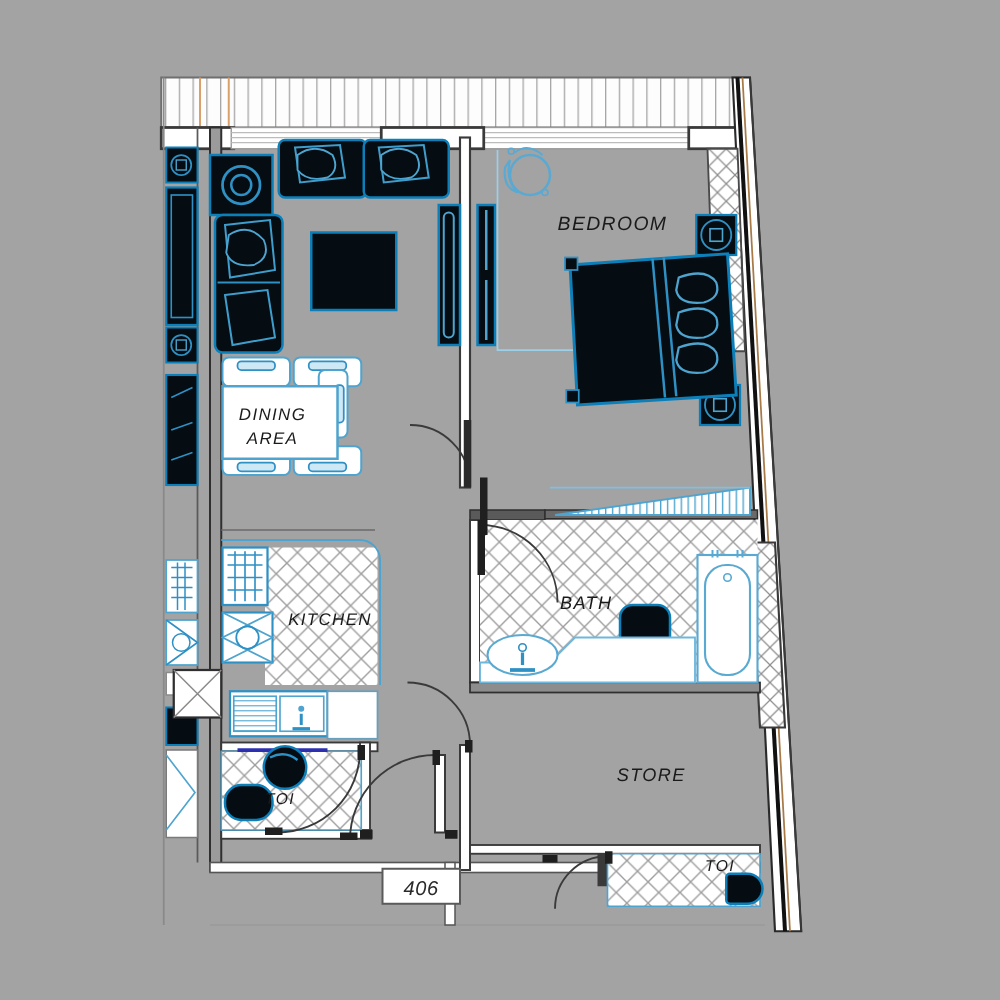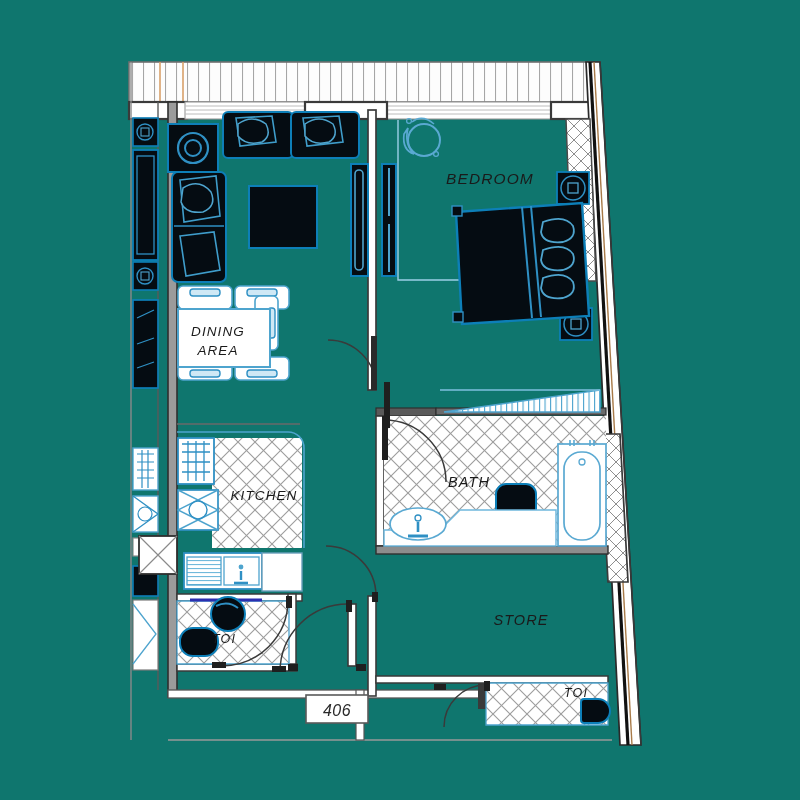--- a/index.html
+++ b/index.html
@@ -1,18 +1,18 @@
 <!DOCTYPE html>
 <html><head>
 <meta charset="utf-8">
 <style>
   html,body{margin:0;padding:0;background:#ffffff;}
   body{width:800px;height:800px;overflow:hidden;
        font-family:"Liberation Sans","DejaVu Sans",sans-serif;}
-  #plan-root{position:relative;width:800px;height:800px;background:#0f766e;}
+  #plan-root{position:relative;width:800px;height:800px;background:#a3a3a3;}
   svg.plan{display:block;width:800px;height:800px;}
   text.room-label{
       font-family:"Liberation Sans","DejaVu Sans",sans-serif;
       font-style:italic;font-weight:400;fill:#1a1a1a;
       letter-spacing:1.1px;
   }
   text.unit-label{
       font-family:"Liberation Sans","DejaVu Sans",sans-serif;
       font-style:italic;fill:#2a2a2a;letter-spacing:.5px;
   }

